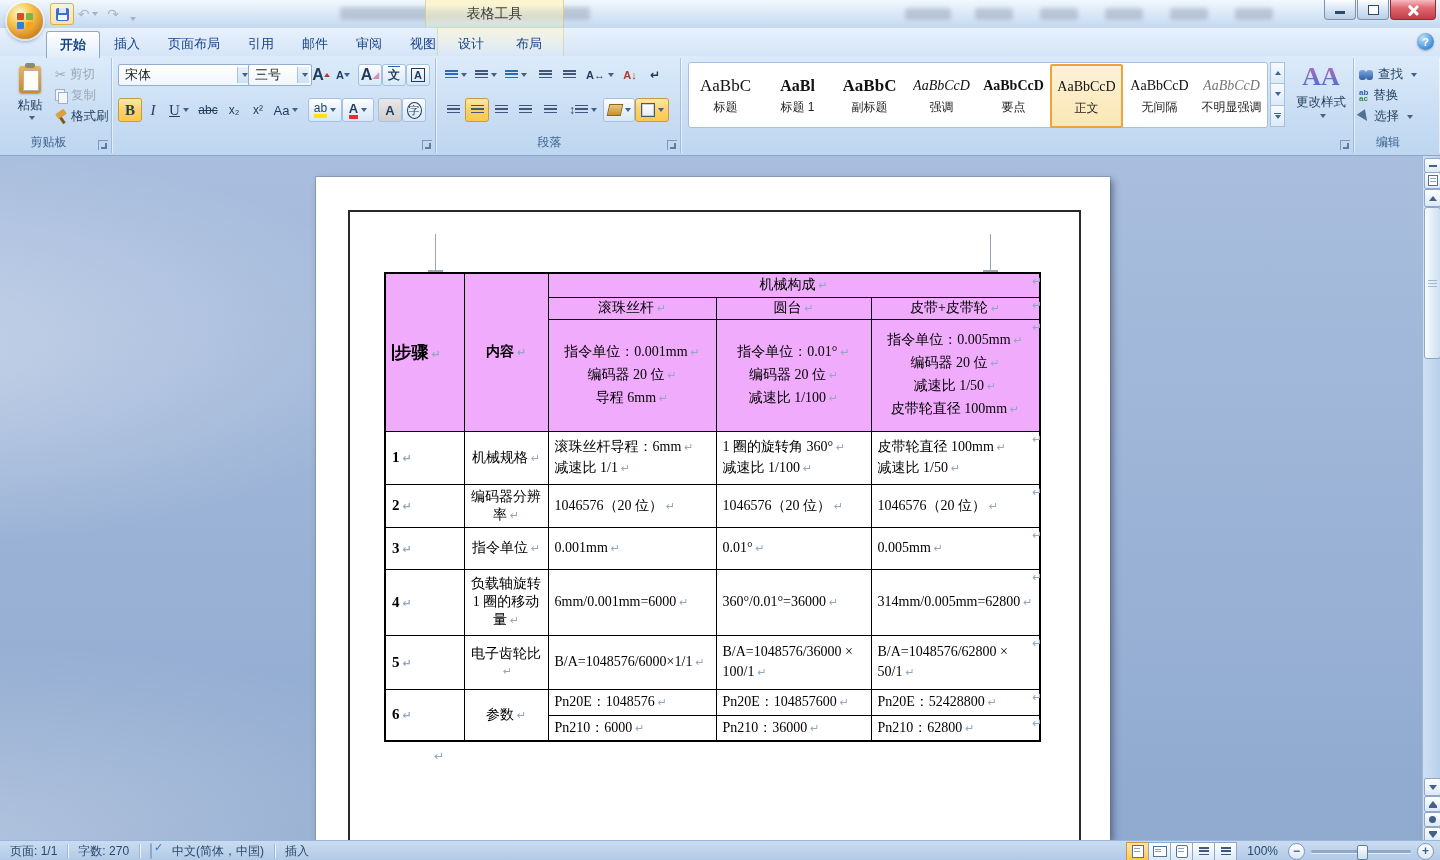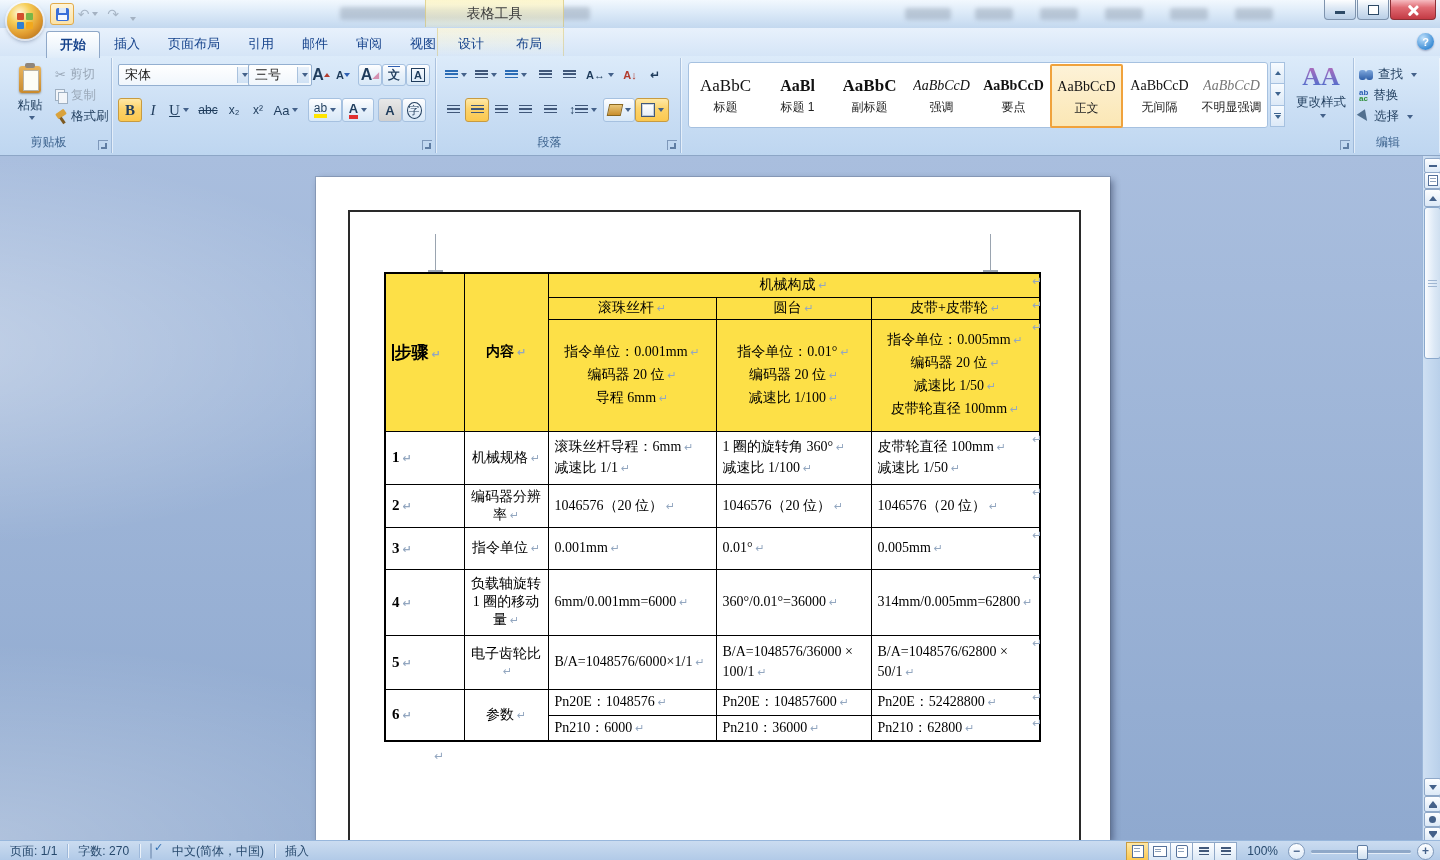--- a/index.html
+++ b/index.html
@@ -119,21 +119,21 @@
     box-shadow:3px 3px 7px rgba(15,25,55,.45),0 0 0 1px #8fa3c0;overflow:hidden;}
   .tbound{position:absolute;left:32px;top:33px;width:729px;height:700px;border:2px solid #2a2a2a;border-bottom:none;}
   .colmark{position:absolute;width:1px;background:#9aa4b0;}
   .colmark:after{content:"";position:absolute;bottom:0;left:-7px;width:15px;height:2px;background:#9aa4b0;}
 
   
   table.wtbl{position:absolute;left:68px;top:95px;border-collapse:collapse;table-layout:fixed;
     font-family:"Liberation Serif","DejaVu Serif",serif;font-size:14px;color:#000;}
   table.wtbl td,table.wtbl th{border:1px solid #000;padding:1px 6px;vertical-align:middle;overflow:hidden;}
   table.wtbl{border:2px solid #000;}
-  .hdr{background:#fde047;}
+  .hdr{background:#f0abfc;}
   .cc{text-align:center;} .cl{text-align:left;}
   .ln{line-height:20px;}
   .spec .ln{line-height:22px;}
   .pm:after{content:"↵";color:#93a7c0;font-size:11px;margin-left:3px;font-family:"DejaVu Sans",sans-serif;}
   .stepn{font-weight:bold;font-size:15px;vertical-align:middle;}
   .emark{position:absolute;color:#93a7c0;font-size:12px;font-family:"DejaVu Sans",sans-serif;}
   .caret-blink{display:inline-block;width:1.5px;height:17px;background:#000;vertical-align:-3px;margin-right:1px;animation:blink 1s steps(1) infinite;}
   @keyframes blink{50%{opacity:0;}}
 
   

